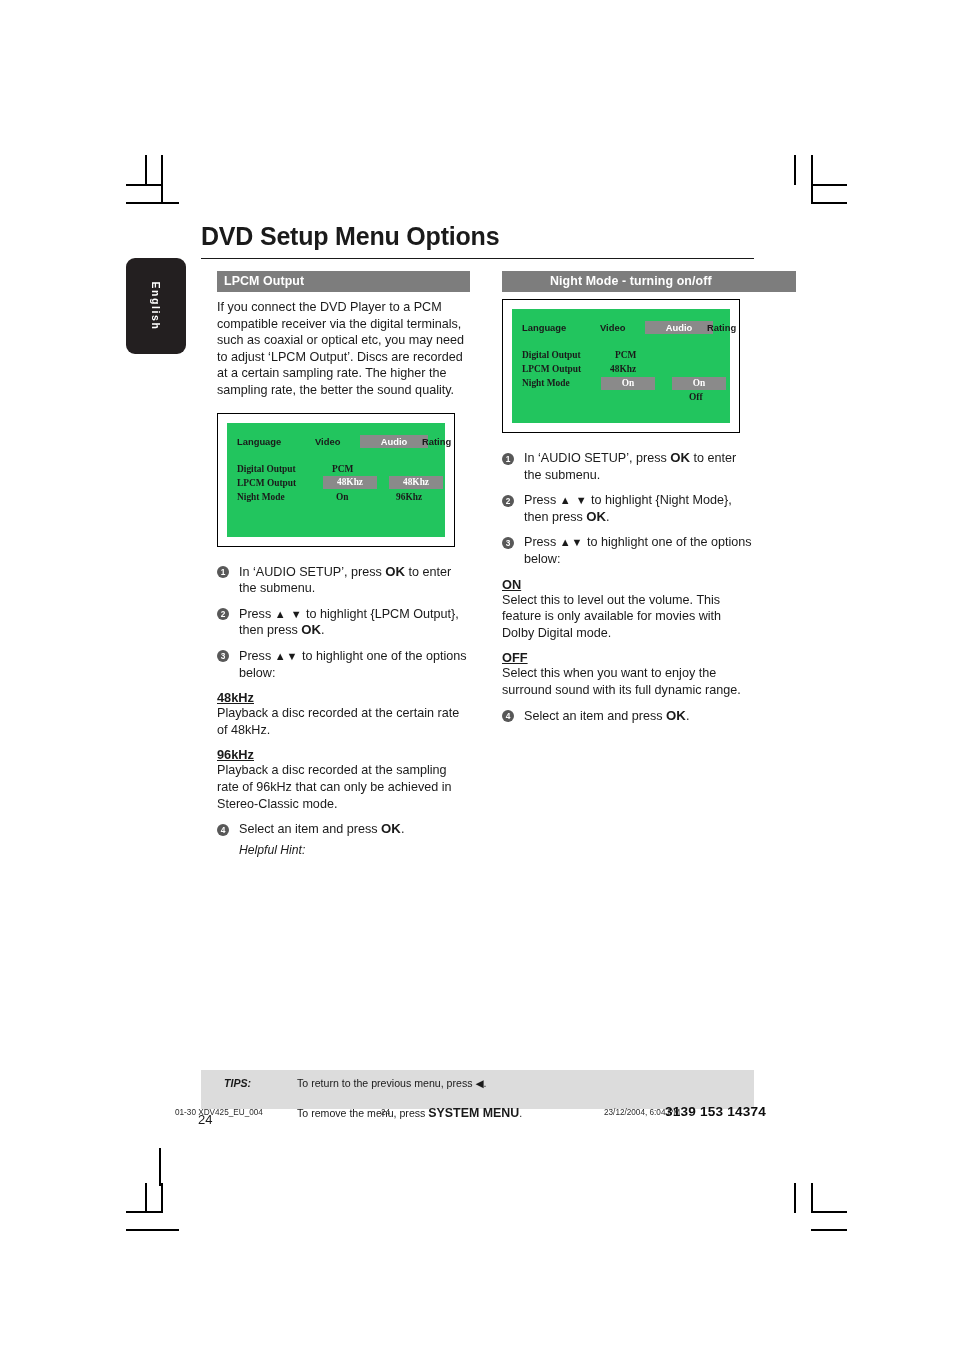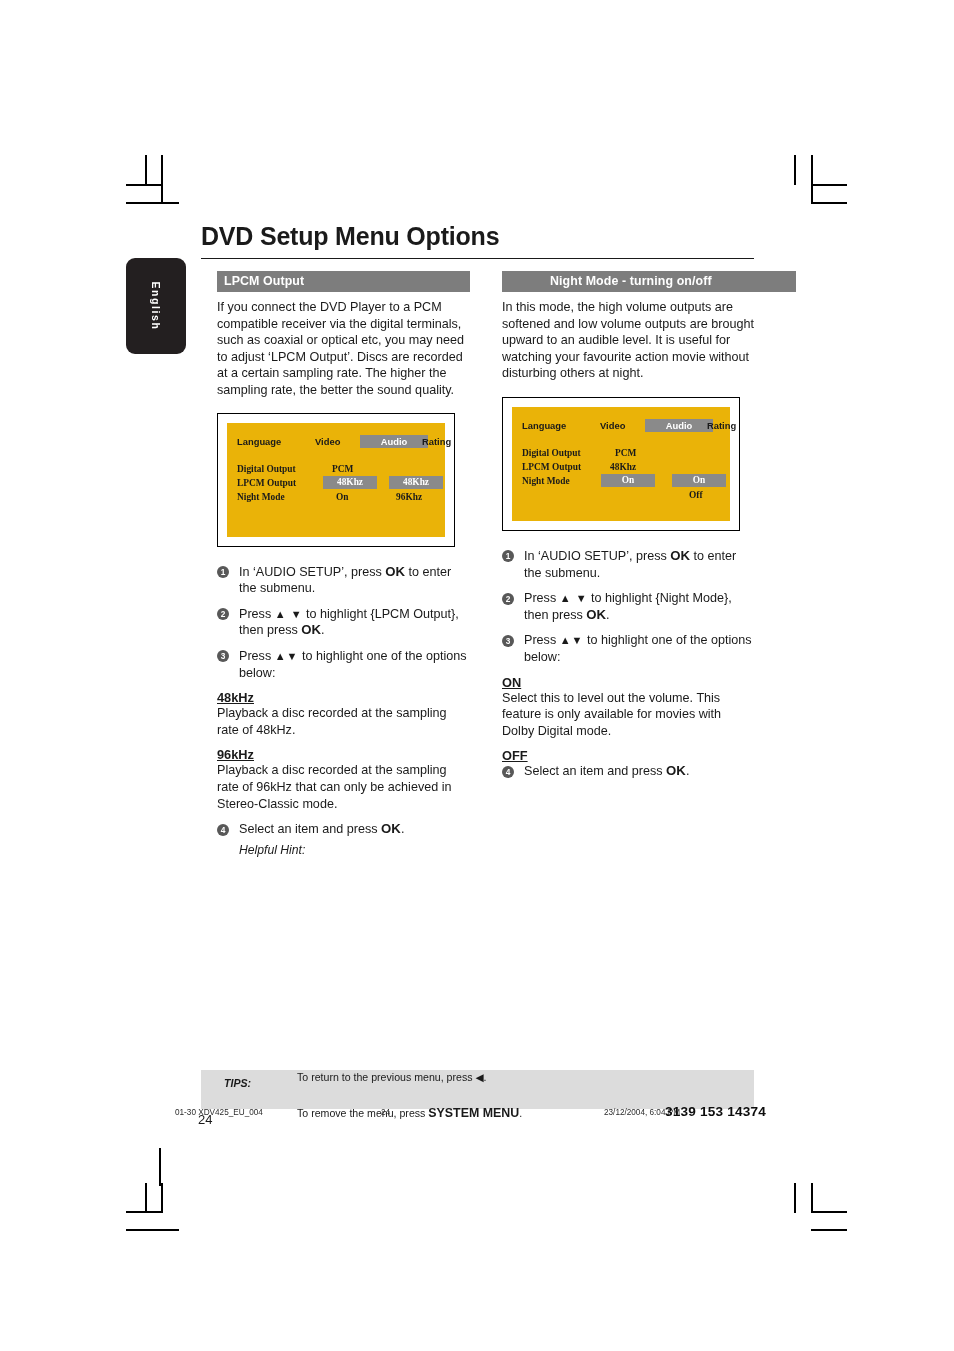--- a/index.html
+++ b/index.html
@@ -88,21 +88,21 @@
   }
 
   
   .tv-screen {
     border: 1.6px solid #000;
     background: #ffffff;
     padding: 9px 9px 9px 9px;
     box-sizing: border-box;
   }
   .tv-inner {
-    background: #eab308;
+    background: #22c55e;
     height: 100%;
     box-sizing: border-box;
     padding: 12px 10px 10px 10px;
     position: relative;
     font-size: 9.4px;
     color: #1a1a1a;
     font-weight: bold;
   }
   .tv-tabs {
     display: flex;
@@ -196,21 +196,21 @@
     font-size: 10.6px;
     font-weight: bold;
     font-style: italic;
   }
   .tips-line {
     position: absolute;
     left: 96px;
     font-size: 10.6px;
     line-height: 14px;
   }
-  #tips-line-1 { top: 0; text-align: center; }
+  #tips-line-1 { top: 6px; text-align: center; }
   #tips-line-2 { top: 36px; }
   .tips-strong { font-weight: bold; font-size: 12.4px; }
 
   #page-number {
     position: absolute;
     left: 198px; top: 1112px;
     font-size: 13px;
     color: #1a1a1a;
   }
 
@@ -303,42 +303,41 @@
       <span>Press </span><span class="arrows">▲ ▼</span><span> to highlight {LPCM Output}, then press </span><span class="kbd">OK</span><span>.</span>
     </li>
     <li class="step">
       <span class="step-num">3</span>
       <span>Press </span><span class="arrows">▲▼</span><span> to highlight one of the options below:</span>
     </li>
   </ol>
 
   <div style="margin-top:8px;">
     <div class="opt-title">48kHz</div>
-    <p class="opt-body">Playback a disc recorded at the sampling rate of 48kHz.</p>
+    <p class="opt-body">Playback a disc recorded at the certain rate of 48kHz.</p>
   </div>
   <div>
     <div class="opt-title">96kHz</div>
     <p class="opt-body">Playback a disc recorded at the sampling rate of 96kHz that can only be achieved in Stereo-Classic mode.</p>
   </div>
 
   <ol class="steps">
     <li class="step" style="margin-bottom:2px;">
       <span class="step-num">4</span>
       <span>Select an item and press </span><span class="kbd">OK</span><span>.</span>
     </li>
   </ol>
 
   <div class="hint">
     <div>Helpful Hint:</div>
   </div>
 </div>
 
 <div class="column" id="col-right">
   <div class="section-header">Night Mode - turning on/off</div>
-  <p class="body" style="margin-bottom:15px;">In this mode, the high volume outputs are softened and low volume outputs are brought upward to an audible level.  It is useful for watching your favourite action movie without disturbing others at night.</p>
 
   <div class="tv-screen" style="width:238px;height:134px;">
     <div class="tv-inner">
       <div class="tv-tabs">
         <span class="tv-tab" style="left:0;">Language</span>
         <span class="tv-tab" style="left:78px;">Video</span>
         <span class="tv-tab sel" style="left:123px;width:50px;">Audio</span>
         <span class="tv-tab" style="left:185px;">Rating</span>
       </div>
       <div class="tv-rows">
@@ -376,20 +375,21 @@
       <span>Press </span><span class="arrows">▲▼</span><span> to highlight one of the options below:</span>
     </li>
   </ol>
 
   <div style="margin-top:8px;">
     <div class="opt-title">ON</div>
     <p class="opt-body">Select this to level out the volume. This feature is only available for movies with Dolby Digital mode.</p>
   </div>
   <div>
     <div class="opt-title">OFF</div>
+    <p class="opt-body">Select this when you want to enjoy the surround sound with its full dynamic range.</p>
   </div>
 
   <ol class="steps">
     <li class="step">
       <span class="step-num">4</span>
       <span>Select an item and press </span><span class="kbd">OK</span><span>.</span>
     </li>
   </ol>
 </div>
 

